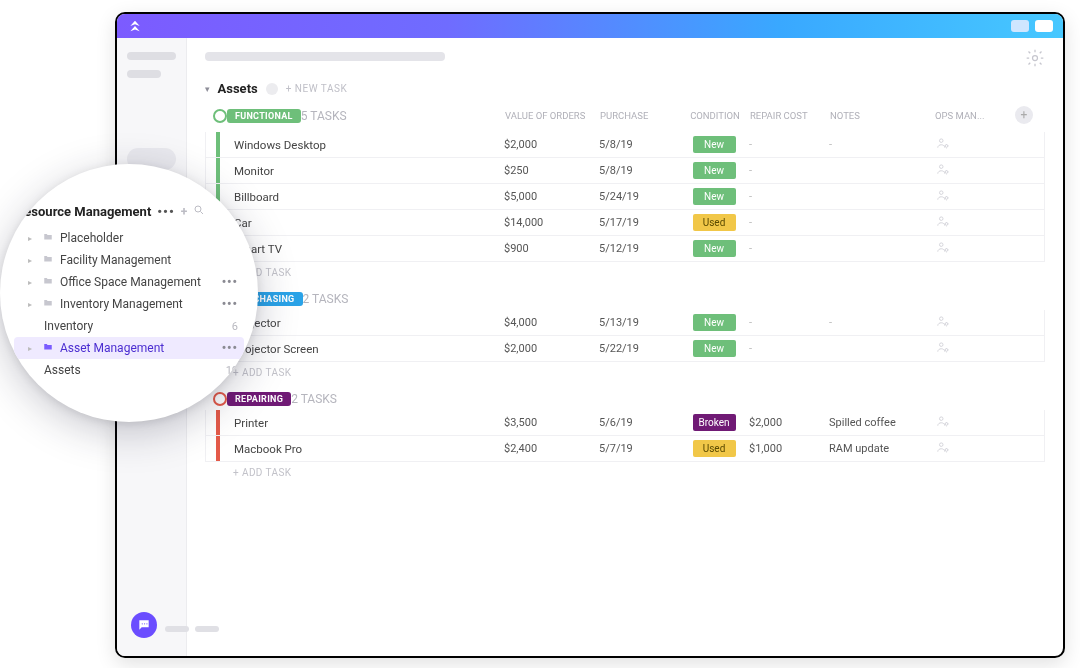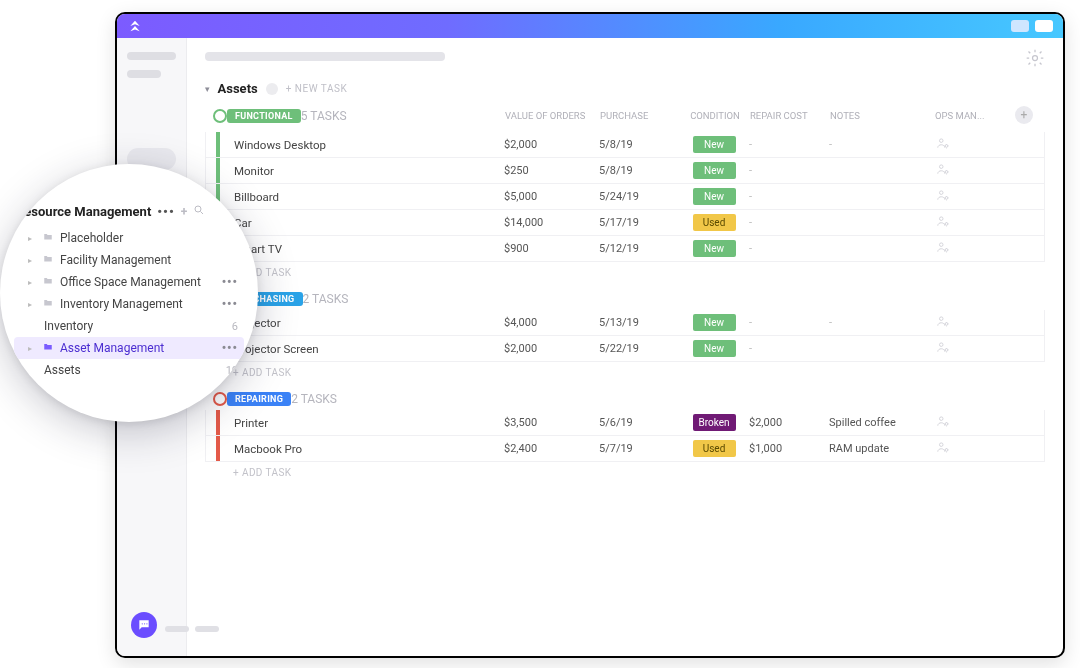--- a/index.html
+++ b/index.html
@@ -336,21 +336,21 @@
                   <circle cx="18" cy="17" r="2.3"></circle>
                   <path d="M18 14.7v-1M18 21.3v-1M15.7 17h-1M21.3 17h-1"></path>
                 </svg></div>
       <div></div>
             </div>
             <div class="add-task-line">+ ADD TASK</div>
           </div>
           <div class="group">
     <div class="group-hdr">
       <span class="status-dot" style="border-color:#e45a49"></span>
-      <span class="status-pill" style="background:#3b82f6">REPAIRING</span>
+      <span class="status-pill" style="background:#701a75">REPAIRING</span>
       <span class="group-meta">2 TASKS</span>
 
     </div>
             <div class="task-row">
       <div class="row-bar" style="background:#e45a49"></div>
       <div class="task-name">Printer</div>
       <div class="cell">$3,500</div>
       <div class="cell">5/6/19</div>
       <div class="cond">
                 <span class="cond-badge cond-broken">Broken</span>

